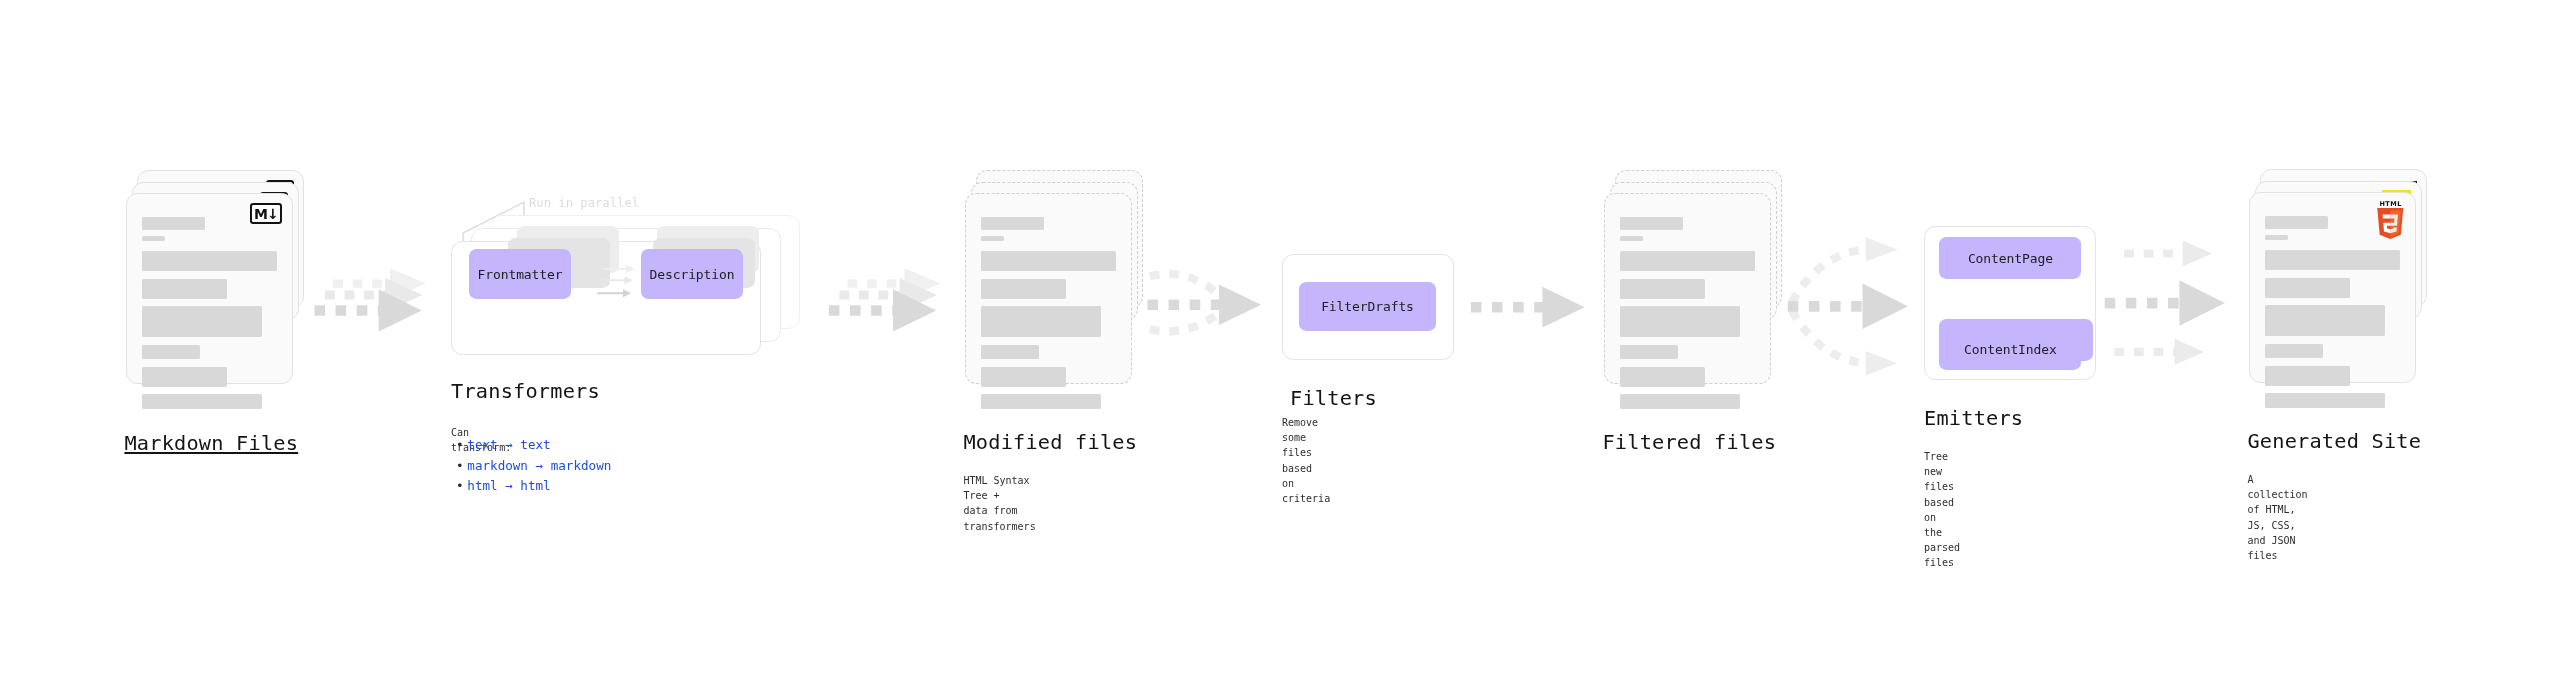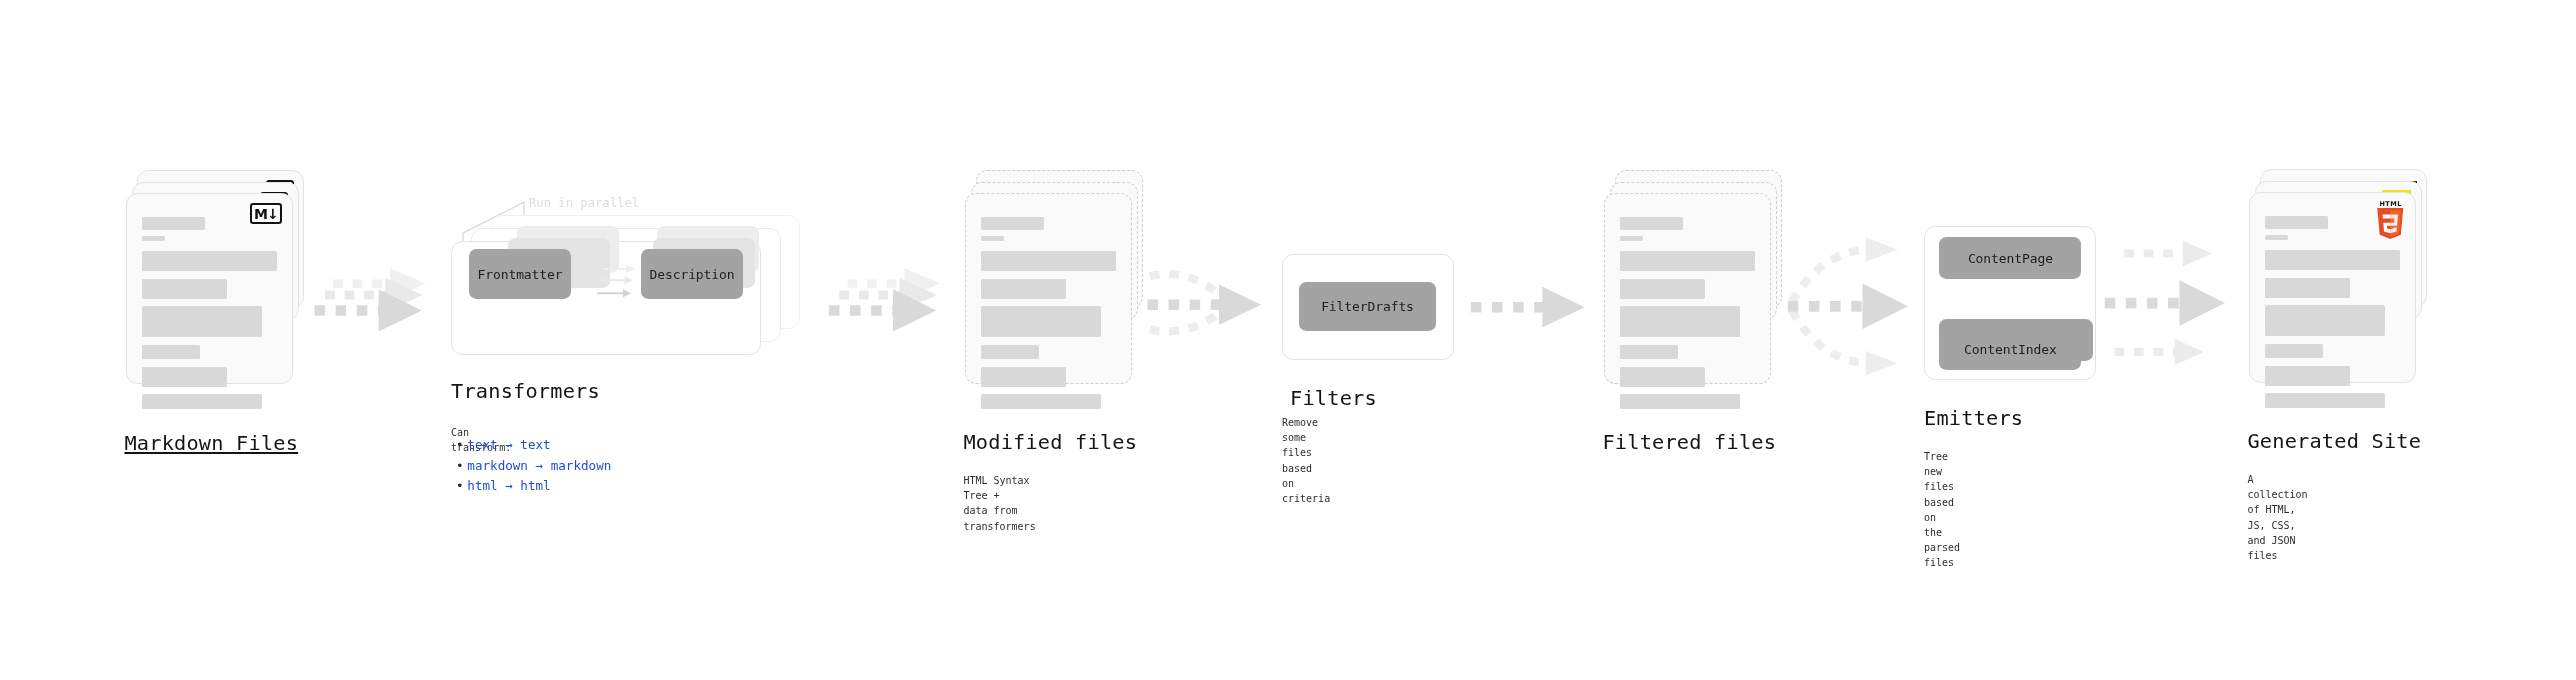--- a/index.html
+++ b/index.html
@@ -133,21 +133,21 @@
     position: absolute;
     border: 1.4px solid #e3e3e3;
     border-radius: 11.4px;
     background: #ffffff;
   }
   .group-box.g-ghost2 { border-color: #f0f0f0; }
   .group-box.g-ghost1 { border-color: #ebebeb; }
 
   .chip {
     position: absolute;
-    background: #a3a3a3;
+    background: #c4b5fd;
     border-radius: 7.3px;
     display: flex; align-items: center; justify-content: center;
     font-size: 13px;
     color: #1e1e1e;
     white-space: nowrap;
     letter-spacing: -0.1px;
   }
   .chip.ghost2 { background: #ededed; color: transparent; }
   .chip.ghost1 { background: #e4e4e4; color: transparent; }
 

